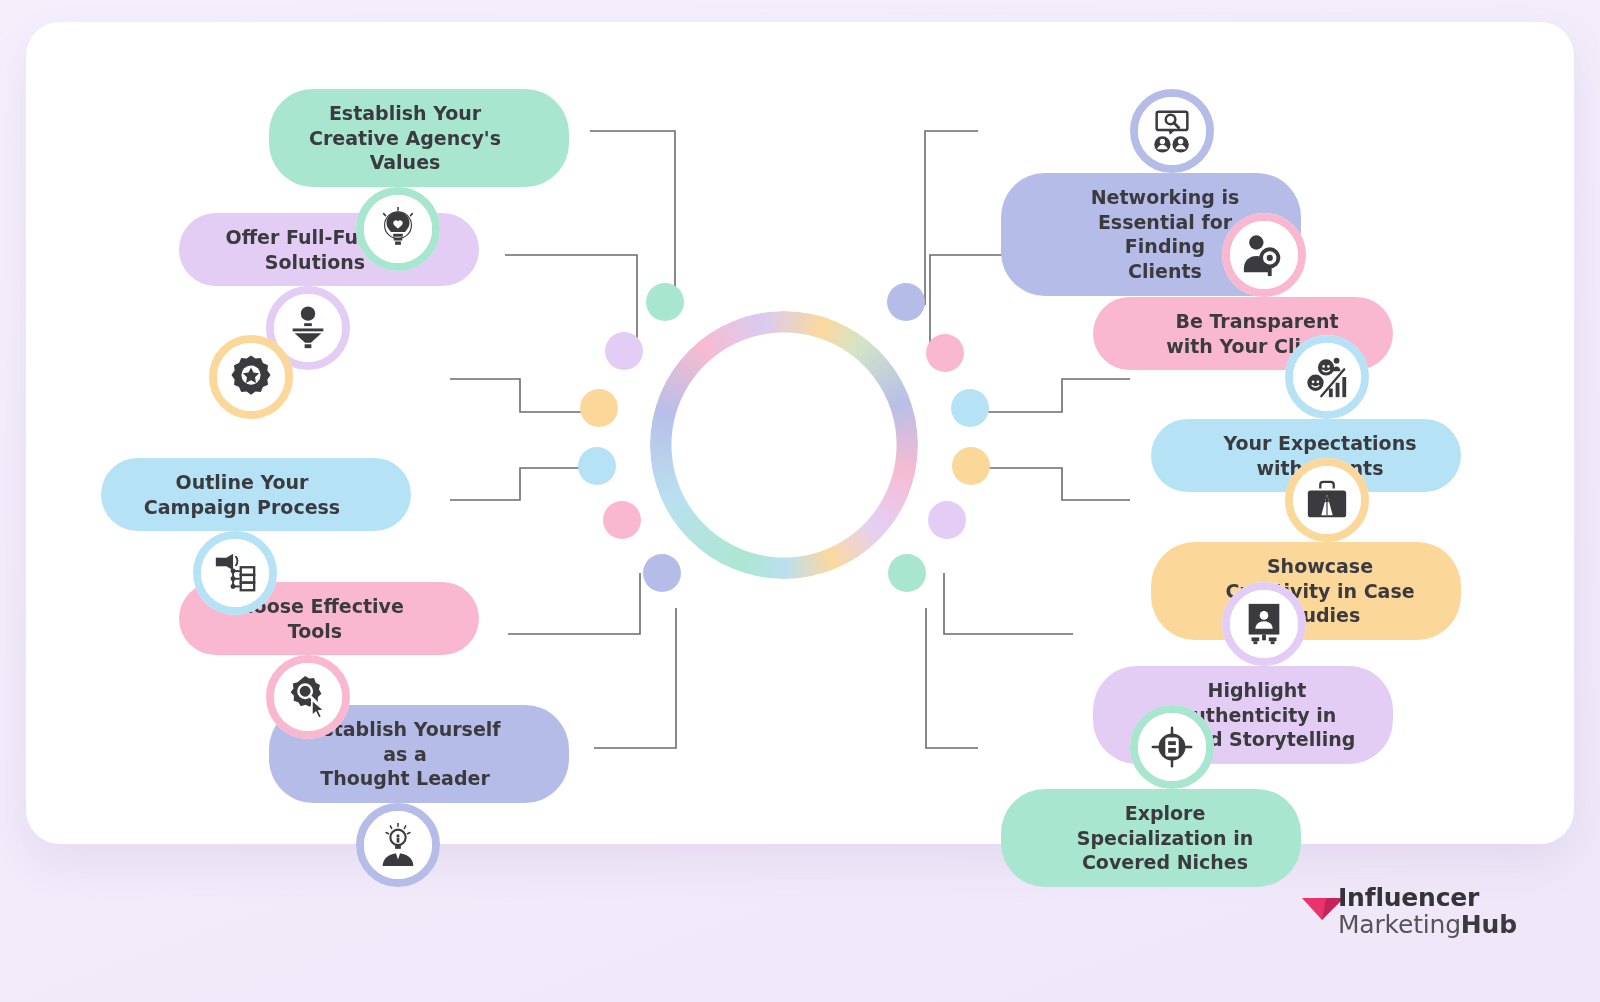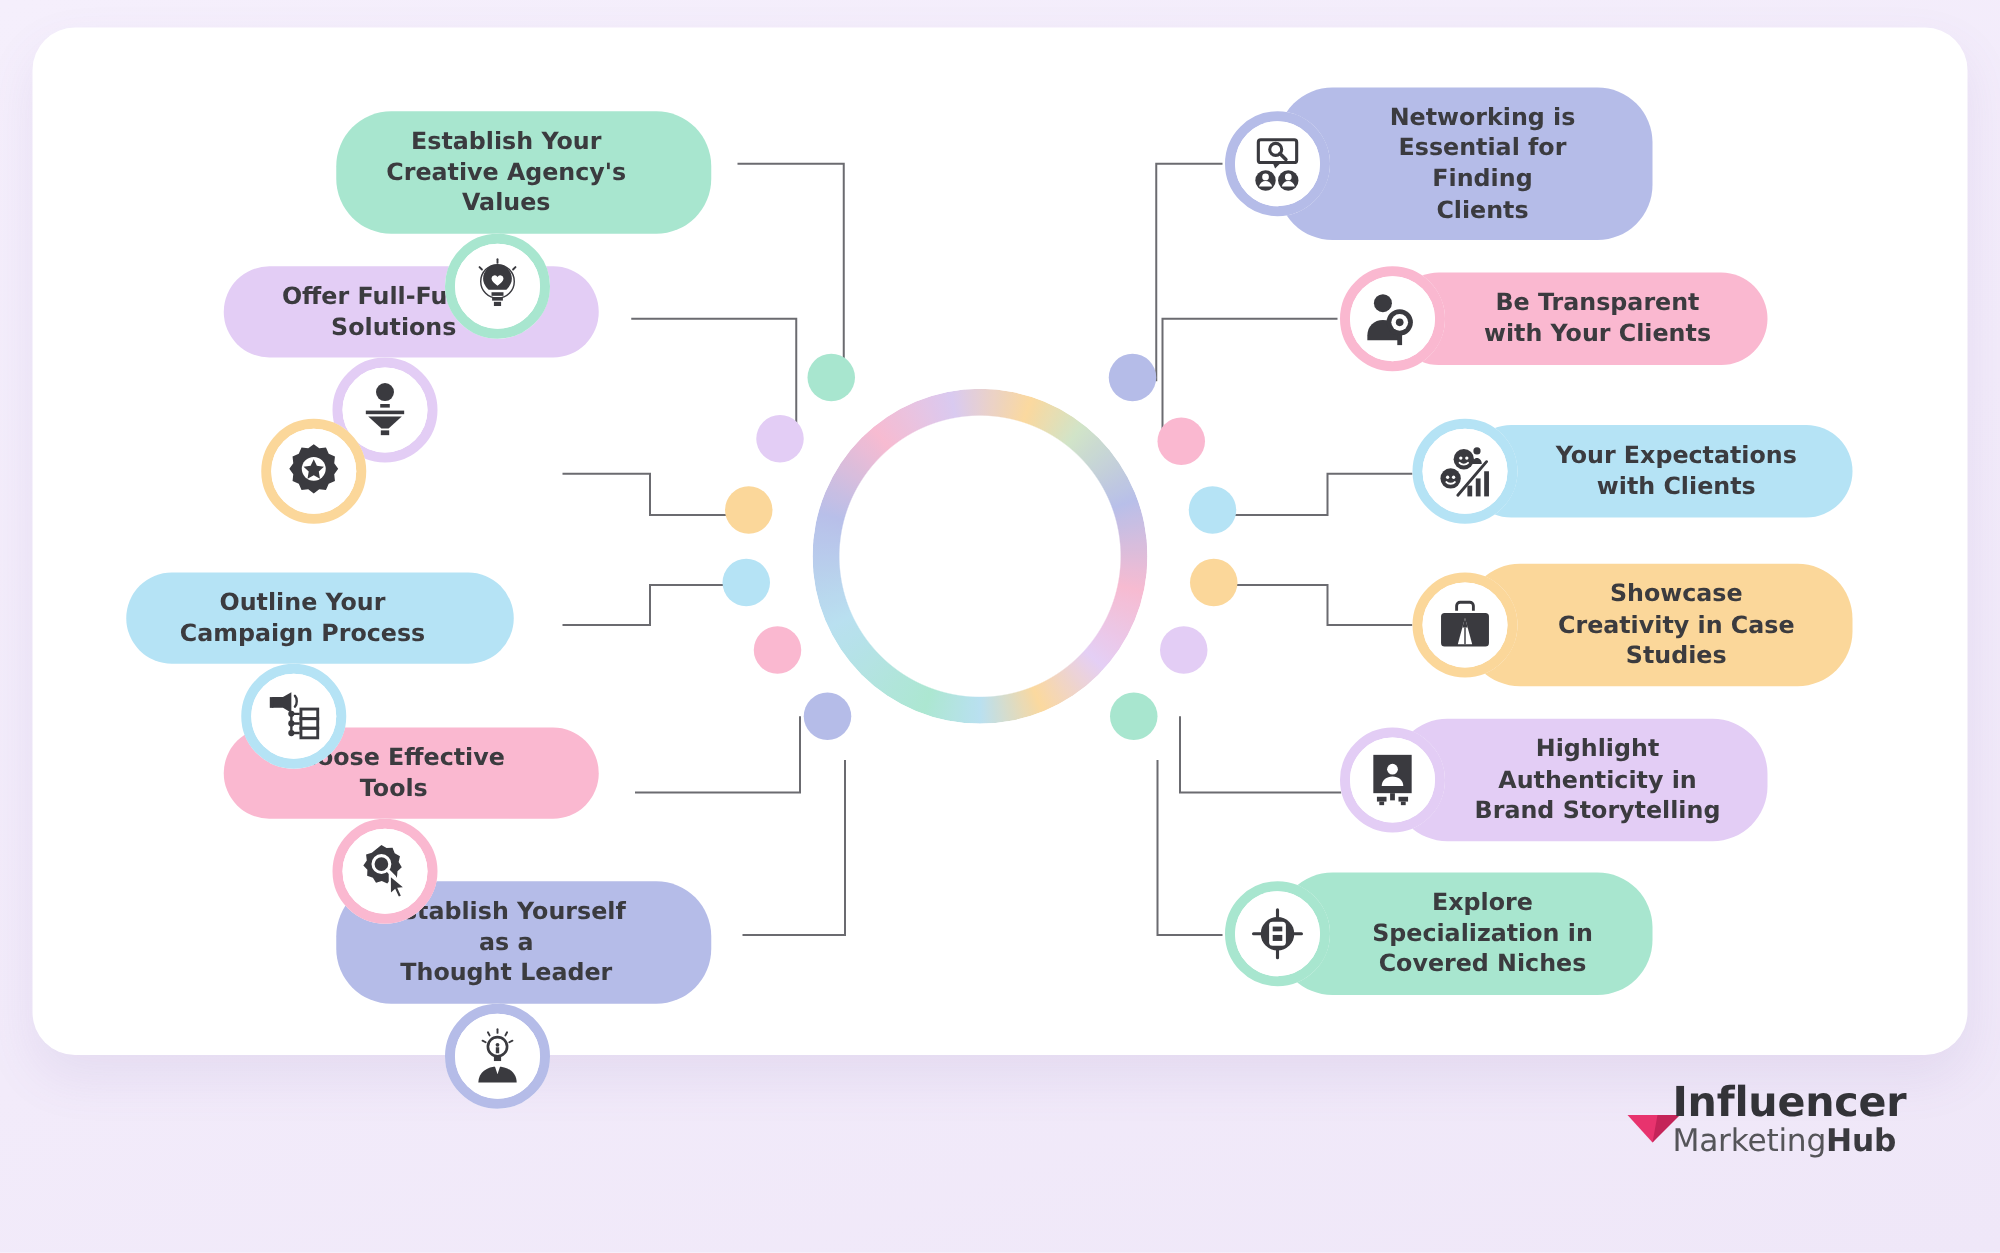--- a/index.html
+++ b/index.html
@@ -63,21 +63,21 @@
     letter-spacing: .1px;
     white-space: pre-line;
   }
 
   
   .odot { position: absolute; border-radius: 50%; }
 
   
   .row { position: absolute; display: flex; align-items: center; }
   .row.left  { flex-direction: column; }
-  .row.right { flex-direction: row; }
+  .row.right { flex-direction: column; }
 
   .pill {
     display: flex; align-items: center; justify-content: center;
     text-align: center;
     border-radius: 44px;
     color: #3b3b3f;
     font-weight: 700;
     font-size: 19px;
     line-height: 1.30;
     padding: 12px 26px;
@@ -108,21 +108,21 @@
   .row.right .ico { margin-right: -42px; }
   .row.left  .pill { order: 0; }
   .row.left  .ico  { order: 1; }
   .row.right .ico  { order: 0; }
   .row.right .pill { order: 1; }
 
   
   #logo { position: absolute; left: 1300px; top: 865px; display:flex; align-items:center; }
   #logo .mark { width: 52px; height: 46px; flex:0 0 auto; }
   #logo .words { margin-left: -14px; line-height: 1.0; }
-  #logo .w1 { font-size: 33px; font-weight: 700; color: #333338; letter-spacing:-.2px; }
+  #logo .w1 { font-size: 25px; font-weight: 700; color: #333338; letter-spacing:-.2px;margin-top:20px; }
   #logo .w2 { font-size: 25px; font-weight: 400; color: #555559; letter-spacing:-.2px; margin-top:2px;}
   #logo .w2 b { font-weight: 700; color:#3a3a3f; }
 </style>
 </head>
 <body>
 
 <div id="stage">
   <div id="card"></div>
 
   <svg id="wires" viewBox="0 0 1600 1002" xmlns="http://www.w3.org/2000/svg">

